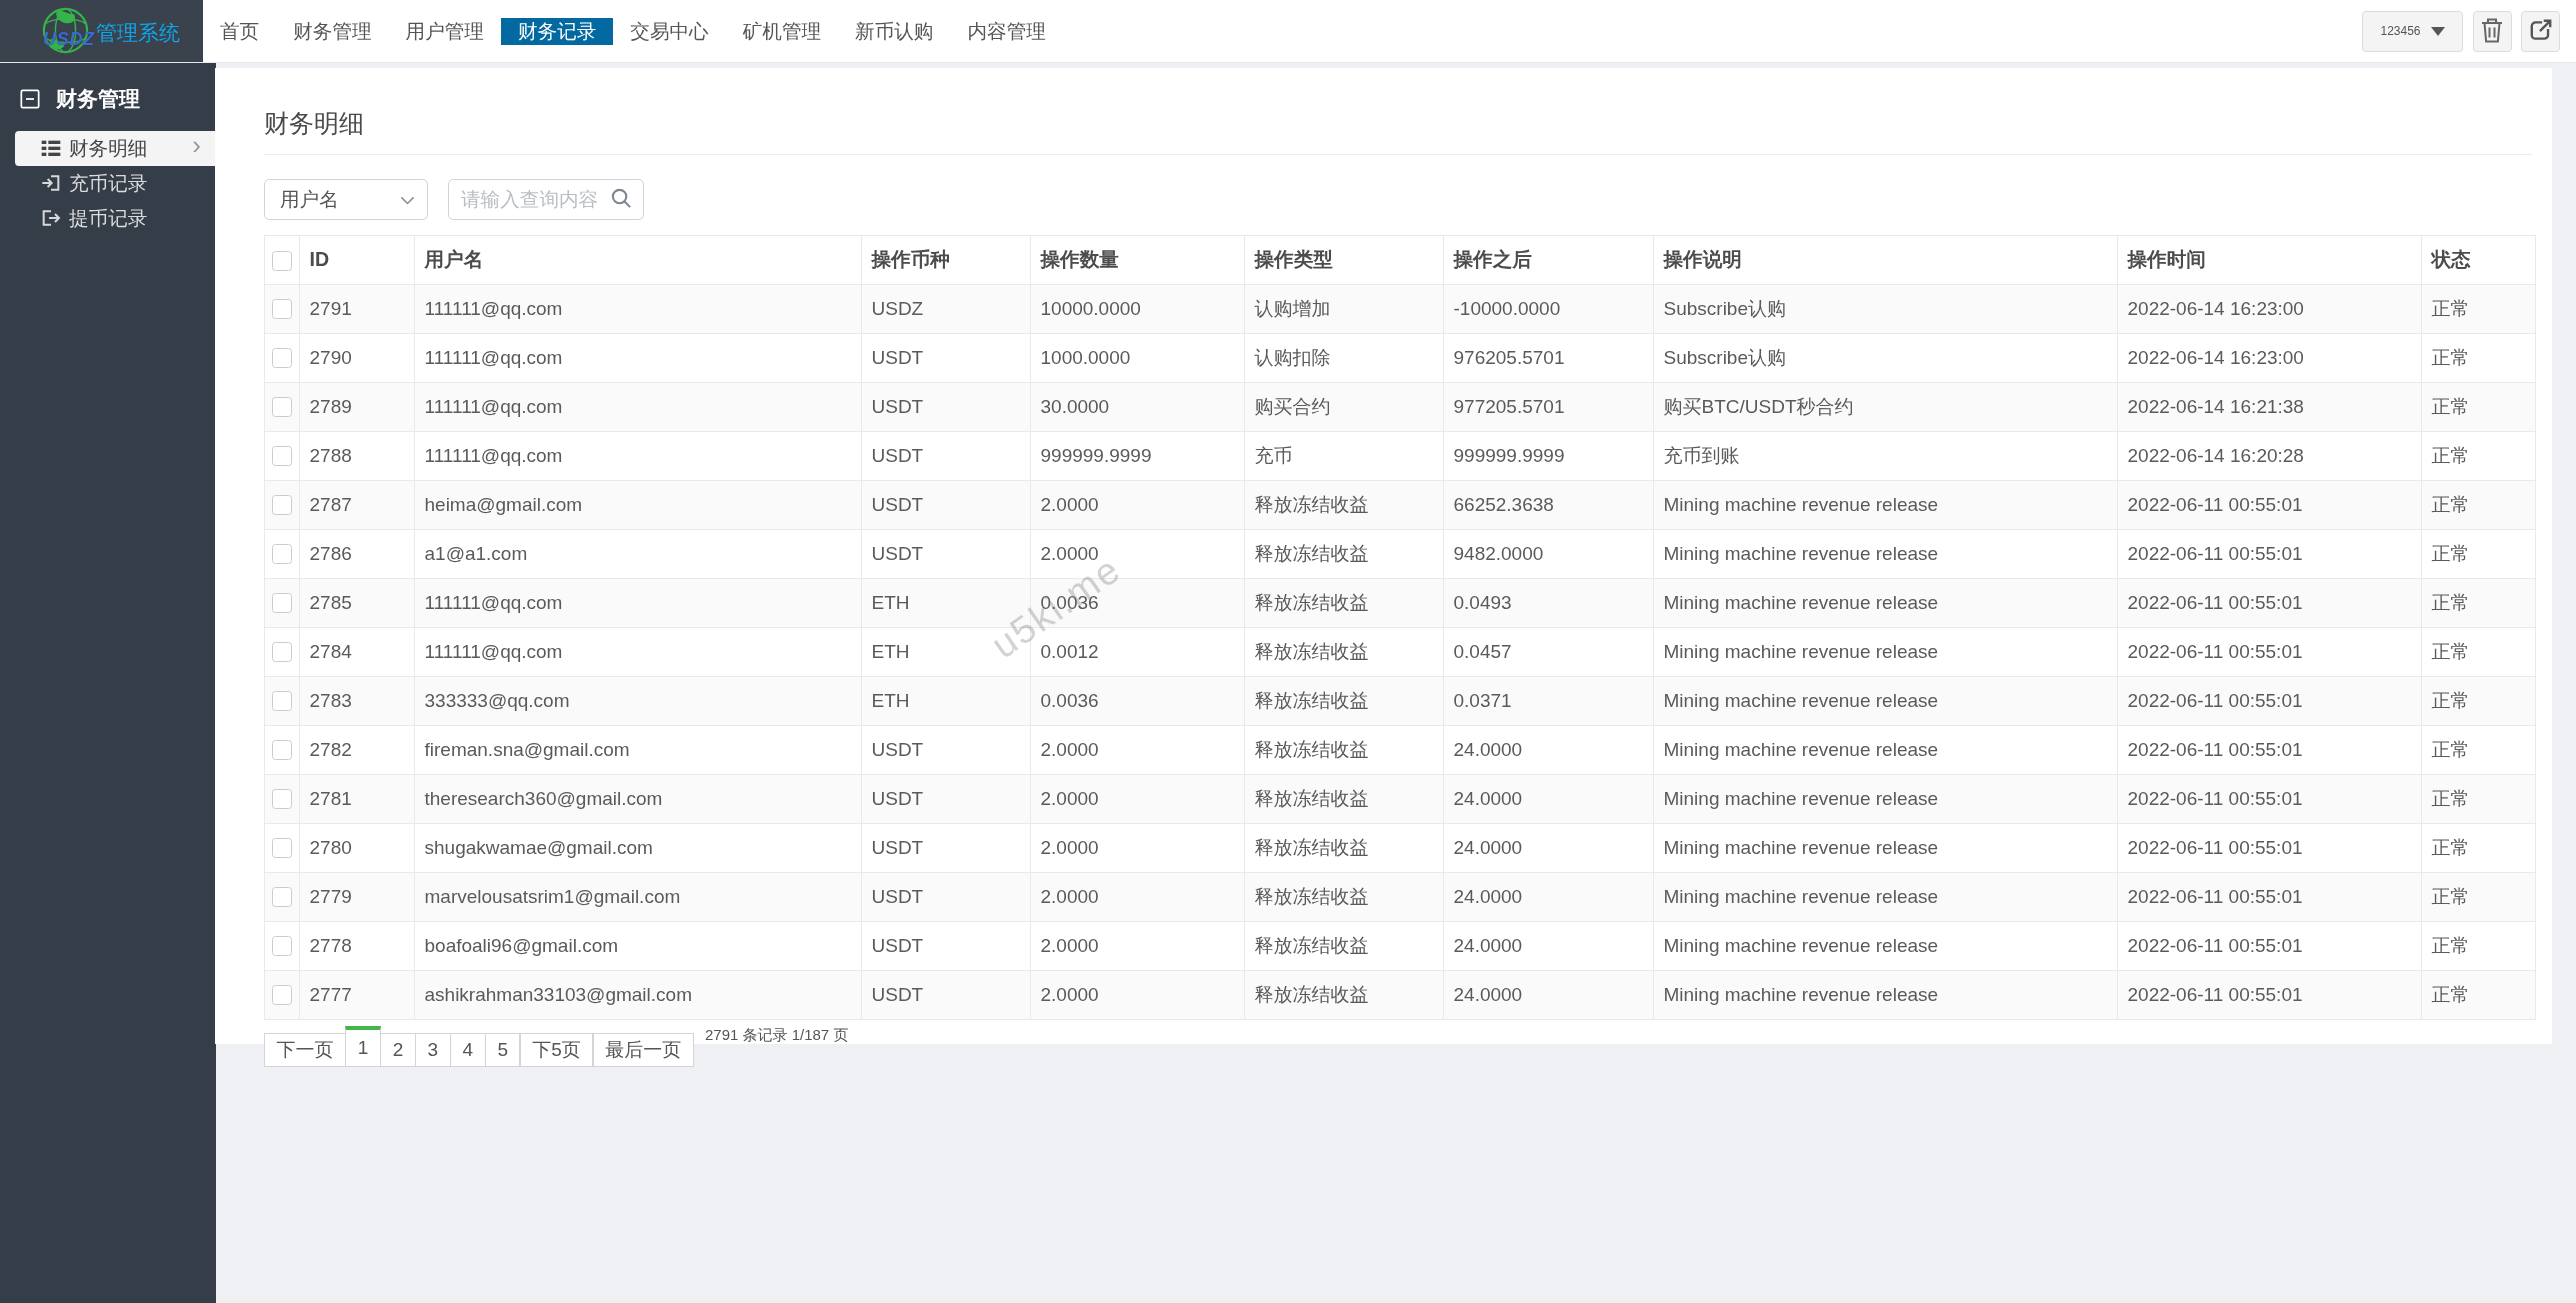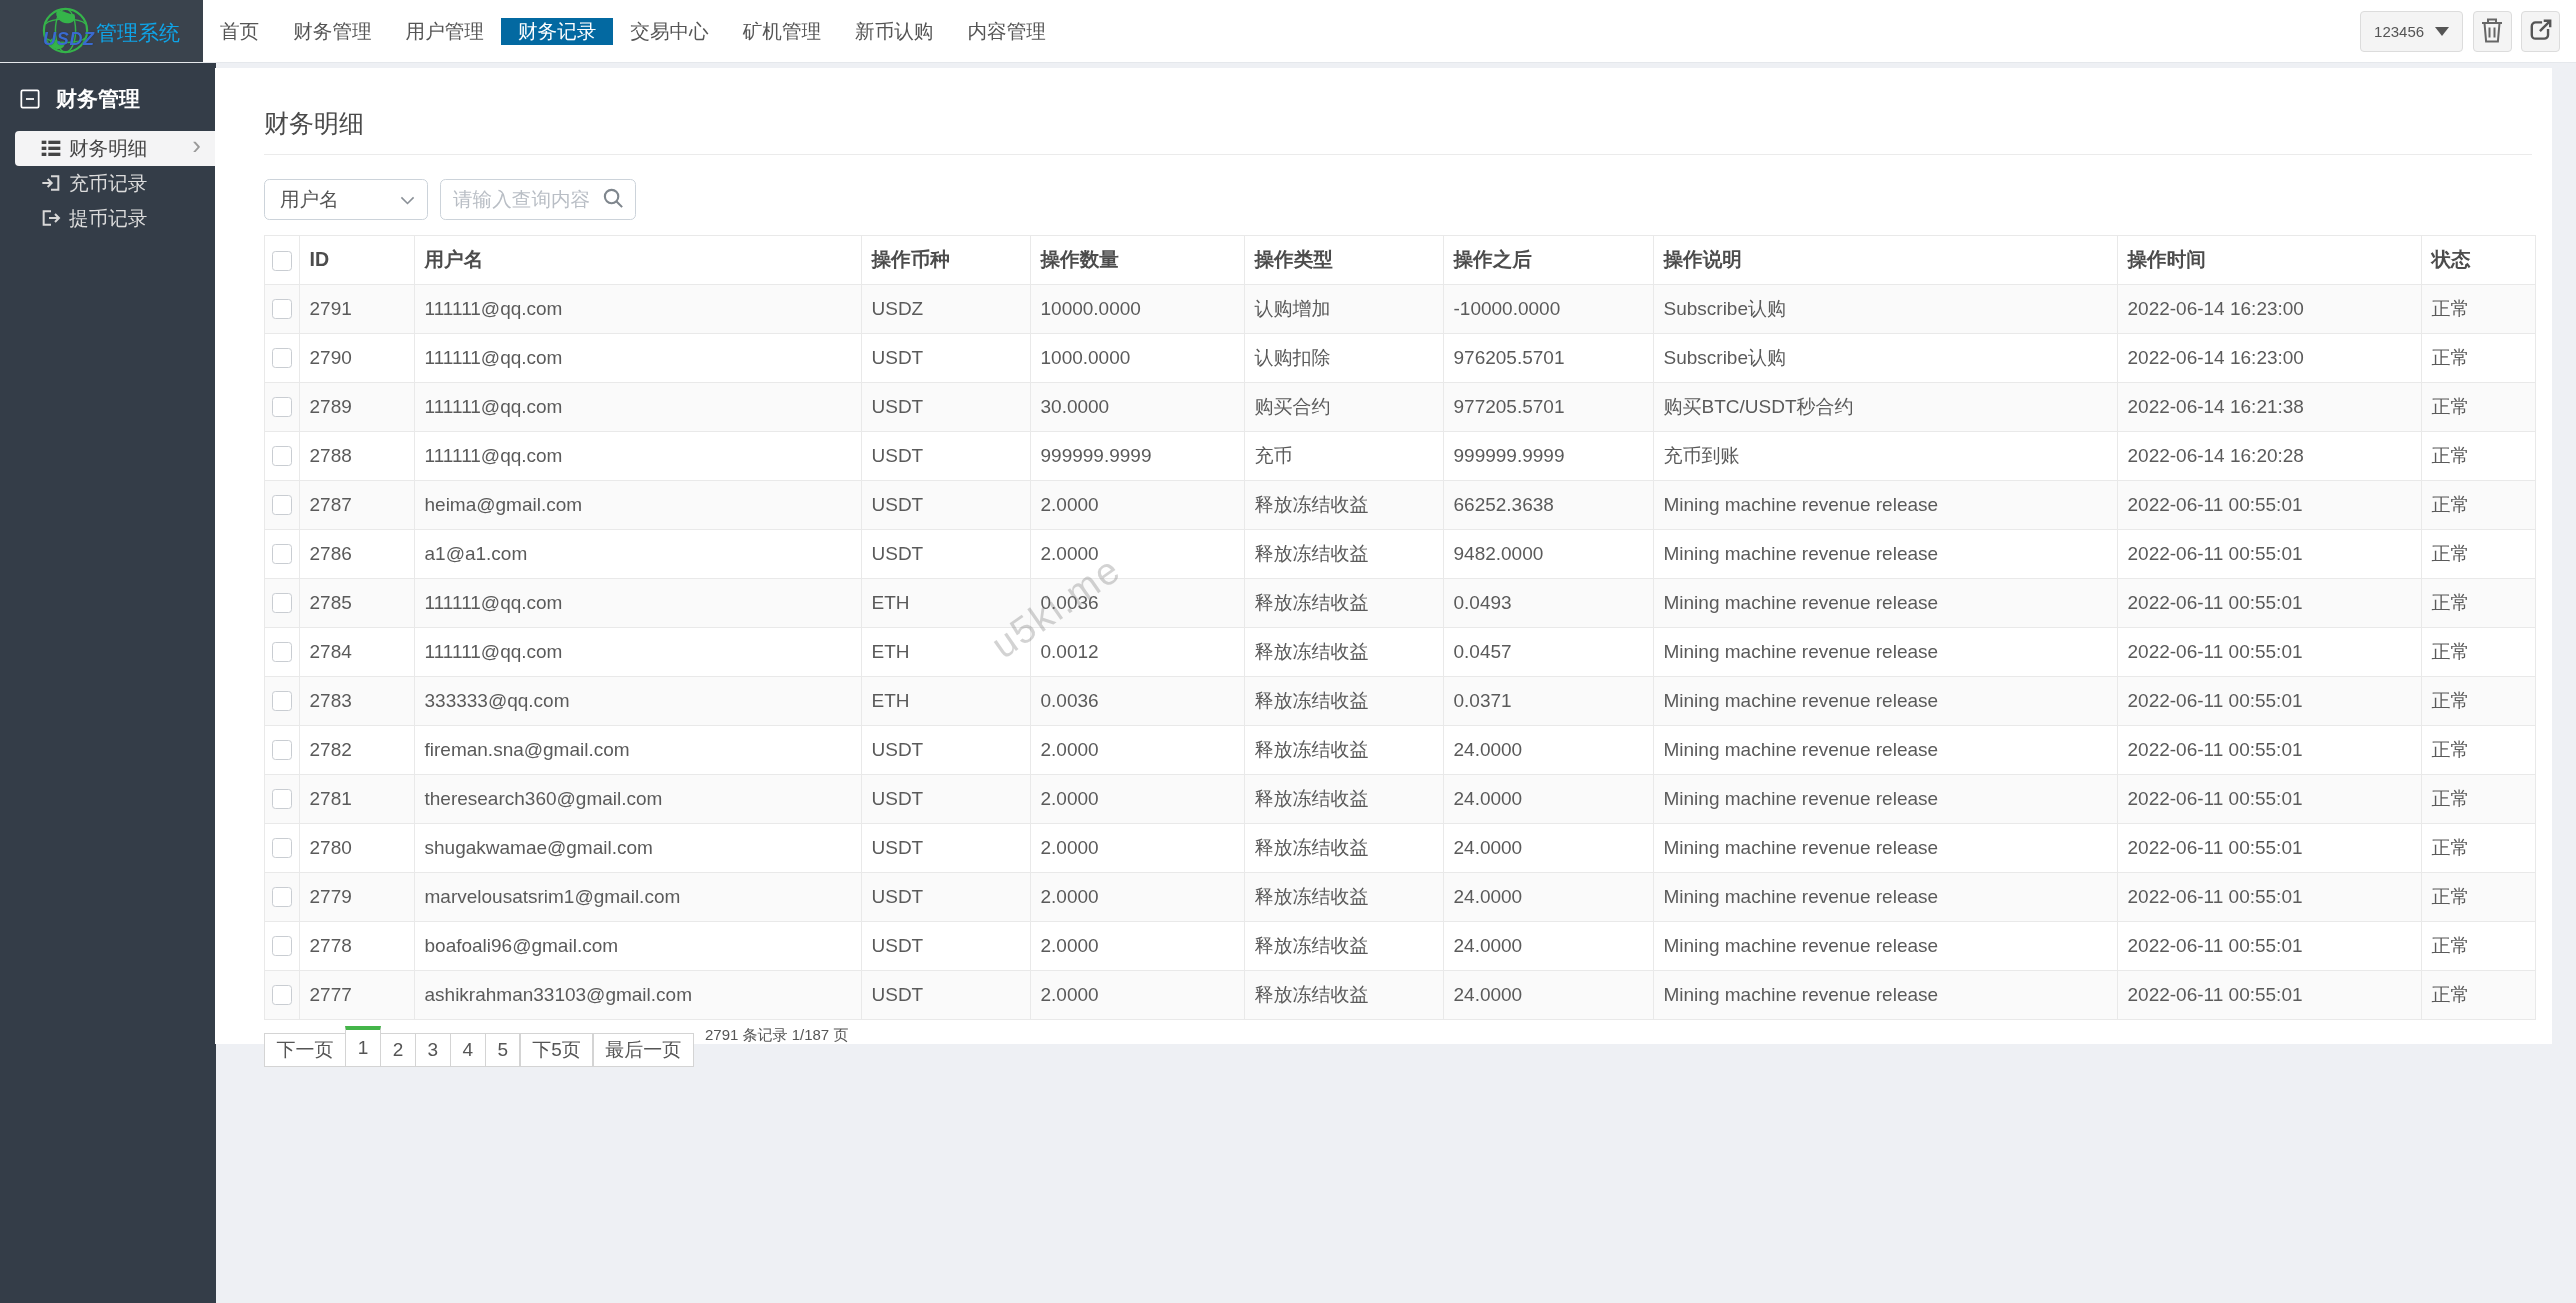--- a/index.html
+++ b/index.html
@@ -13,21 +13,21 @@
   .brand{flex:0 0 203px;width:203px;background:#3a434d;position:relative}
   .globe{position:absolute;left:41px;top:6px}
   .brand-usdz{position:absolute;left:43px;top:29px;font-size:18px;font-weight:bold;font-style:italic;
               color:#3a6ad0;letter-spacing:0.7px;text-shadow:0 0 1.4px rgba(0,0,0,.35)}
   .brand-title{position:absolute;left:96px;top:19px;color:#0ea5e9;font-size:21px;font-weight:normal;white-space:nowrap}
   .nav-menu{display:flex;align-items:center}
   .nav-item{display:flex;align-items:center;padding:0 17px;font-size:19.6px;color:#555;cursor:pointer;white-space:nowrap}
   .nav-item.active{background:#0369a1;color:#fff}
   .nav-right{margin-left:auto;display:flex;align-items:center;gap:9.5px;padding-right:15.6px}
   .user-btn{height:41px;min-width:101px;background:#f4f4f4;border:0.7px solid #dcdcdc;border-radius:4px;
-            display:flex;align-items:center;justify-content:center;font-size:15px;color:#555;gap:10.8px;
+            display:flex;align-items:center;justify-content:center;font-size:12px;color:#555;gap:10.8px;
             box-sizing:border-box;cursor:pointer;padding:0 13.5px}
   .caret{width:0;height:0;border-left:7.4px solid transparent;border-right:7.4px solid transparent;
          border-top:9.5px solid #555;display:inline-block}
   .icon-btn{width:39px;height:41px;background:#f4f4f4;border:0.7px solid #dcdcdc;border-radius:4px;
             display:flex;align-items:center;justify-content:center;box-sizing:border-box;cursor:pointer}
 
   
   .sidebar{position:absolute;top:62px;left:0;width:216px;bottom:0;background:#343d48}
   .side-section{display:flex;align-items:center;gap:16px;padding:23px 0 17.6px 20px;color:#fff;
                 font-size:21px;font-weight:bold}
@@ -39,21 +39,21 @@
   .side-icon{display:inline-flex;width:20px;justify-content:center}
 
   
   .card{position:absolute;left:215px;top:68px;width:2337px;height:976px;background:#fff;
         padding:0 20px 0 49px;box-sizing:border-box}
   .page-title{padding-top:39px;font-size:25px;color:#4a4a4a}
   .divider{margin-top:13.5px;border-top:0.7px solid #ebebeb}
   .filter-row{margin-top:24px;display:flex;align-items:center;height:41px}
   .select{width:164px;height:41px;border:0.7px solid #ccd3da;border-radius:5.4px;display:flex;align-items:center;
           justify-content:space-between;padding:0 12px 0 15px;font-size:19.6px;color:#555;box-sizing:border-box;cursor:pointer}
-  .search-wrap{position:relative;margin-left:12px}
+  .search-wrap{position:relative;margin-left:20px}
   .search-input{width:196px;height:41px;border:0.7px solid #ccd3da;border-radius:5.4px;padding:0 45px 0 12px;
                 font-size:19.6px;color:#555;box-sizing:border-box;font-family:inherit;outline:none;background:#fff}
   .search-input::placeholder{color:#b9bec5}
   .search-icon{position:absolute;right:10.8px;top:8.8px;cursor:pointer}
 
   
   table{border-collapse:collapse;table-layout:fixed;width:2269px;margin-top:15px;font-size:19px;color:#5a5a5a}
   th,td{border:0.7px solid #e9e9e9;padding:0 4px 0 9.5px;text-align:left;overflow:hidden;white-space:nowrap;box-sizing:border-box}
   thead th{height:49px;font-weight:bold;color:#4c4c4c;font-size:19.6px;background:#fff}
   tbody td{height:49px;font-weight:normal}

